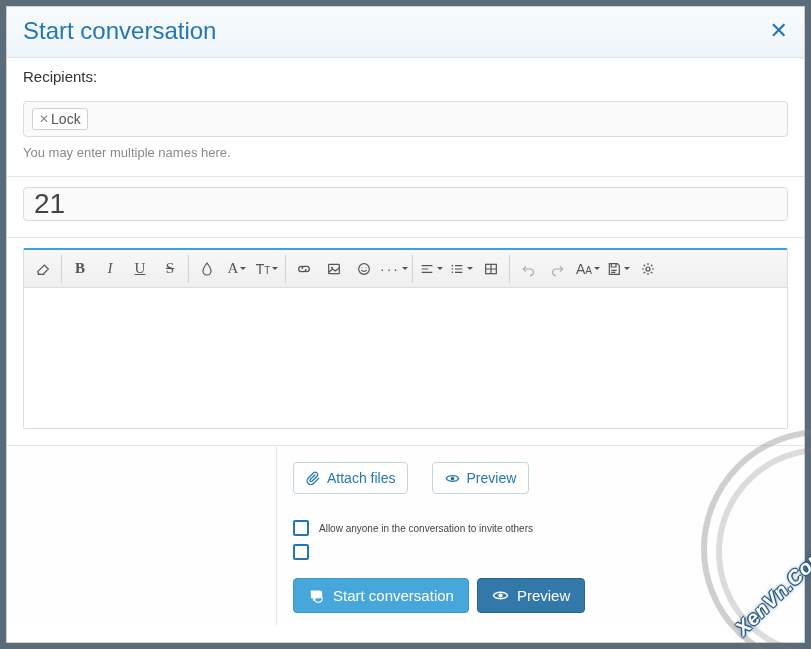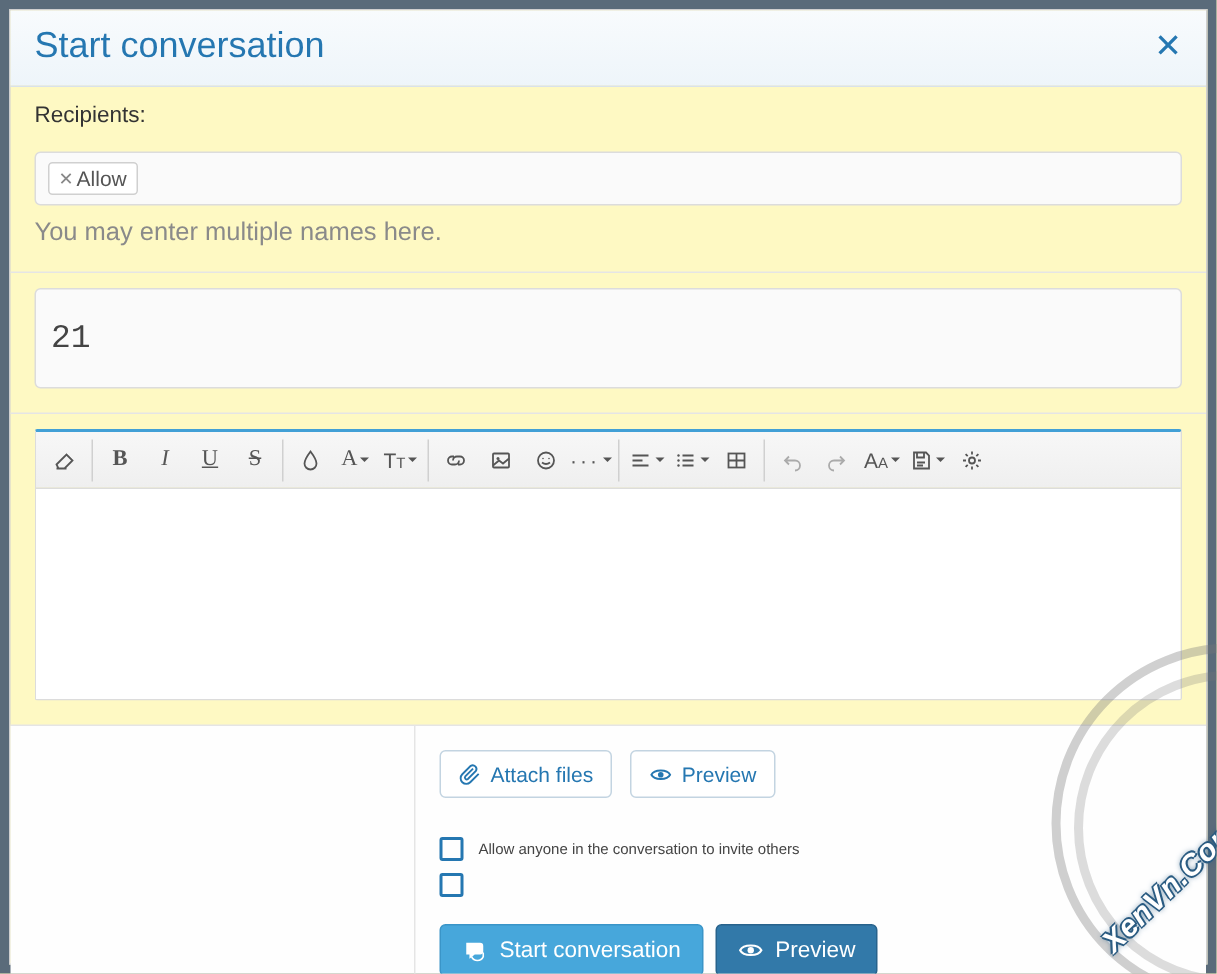--- a/index.html
+++ b/index.html
@@ -10,21 +10,21 @@
   height: 649px;
   overflow: hidden;
   position: relative;
 }
 .modal {
   position: absolute;
   top: 6px;
   left: 6px;
   right: 6px;
   bottom: 6px;
-  background: #fef9c3;
+  background: #ffffff;
   border: 1px solid #cfcfcf;
   display: flex;
   flex-direction: column;
 }
 .modal-header {
   background: linear-gradient(#f8fbfd, #eef5fa);
   padding: 10px 16px 12px;
   border-bottom: 1px solid #d9e2ea;
   display: flex;
   justify-content: space-between;
@@ -66,33 +66,33 @@
   padding: 2px 6px;
   font-size: 14px;
   color: #555;
 }
 .token .x {
   font-size: 12px;
   margin-right: 2px;
   color: #888;
 }
 .hint {
-  font-size: 17px;
+  font-size: 13px;
   color: #8a8a8a;
   margin-top: 8px;
 }
 .title-input {
   width: 100%;
-  font-size: 22px;
-  padding: 20px 10px;
+  font-size: 28px;
+  padding: 0 10px;
   border: 1px solid #dcdcdc;
   border-radius: 4px;
   background: #fafafa;
   color: #444;
-  font-family: Liberation Mono, monospace;
+  font-family: Liberation Sans, sans-serif;
 }
 .editor-wrap {
   border: 1px solid #dcdcdc;
   border-top: 2px solid #42a0d6;
   border-radius: 2px;
 }
 .toolbar {
   background: linear-gradient(#f7f7f7, #efefef);
   border-bottom: 1px solid #dcdcdc;
   display: flex;
@@ -145,21 +145,21 @@
 .footer-left {
   width: 270px;
   border-right: 1px solid #e5e5e5;
 }
 .footer-right {
   flex: 1;
   padding: 16px 16px 12px;
 }
 .row-buttons {
   display: flex;
-  gap: 12px;
+  gap: 24px;
   margin-bottom: 26px;
 }
 .btn-outline {
   background: #fff;
   border: 1px solid #c3d4e1;
   border-radius: 4px;
   color: #2577b1;
   font-size: 14px;
   padding: 7px 12px;
   display: inline-flex;
@@ -259,21 +259,21 @@
   <div class="modal-header">
     <div class="modal-title">Start conversation</div>
     <div class="close">✕</div>
   </div>
 
   <div class="body-section">
     <div class="label">Recipients:</div>
     <div class="token-field">
       <span class="token">
         <span class="x">✕</span>
-        <span>Allow</span>
+        <span>Lock</span>
       </span>
     </div>
     <div class="hint">You may enter multiple names here.</div>
   </div>
 
   <div class="body-section">
     <input class="title-input" value="21" style="">
   </div>
 
   <div class="body-section">

